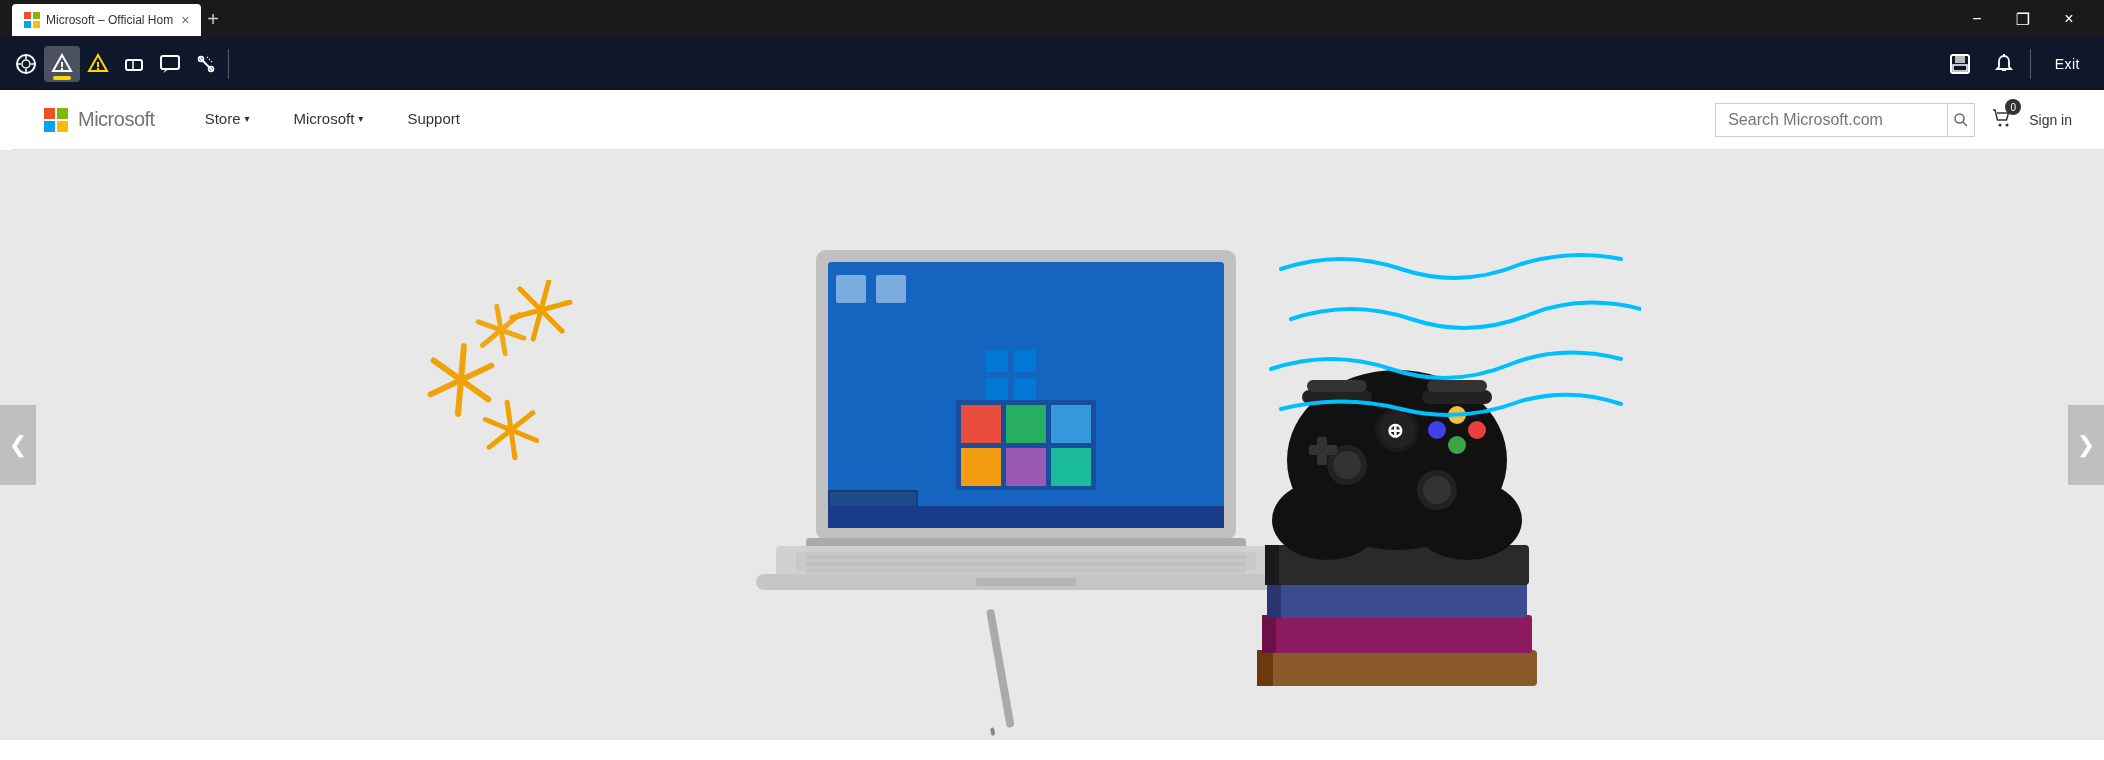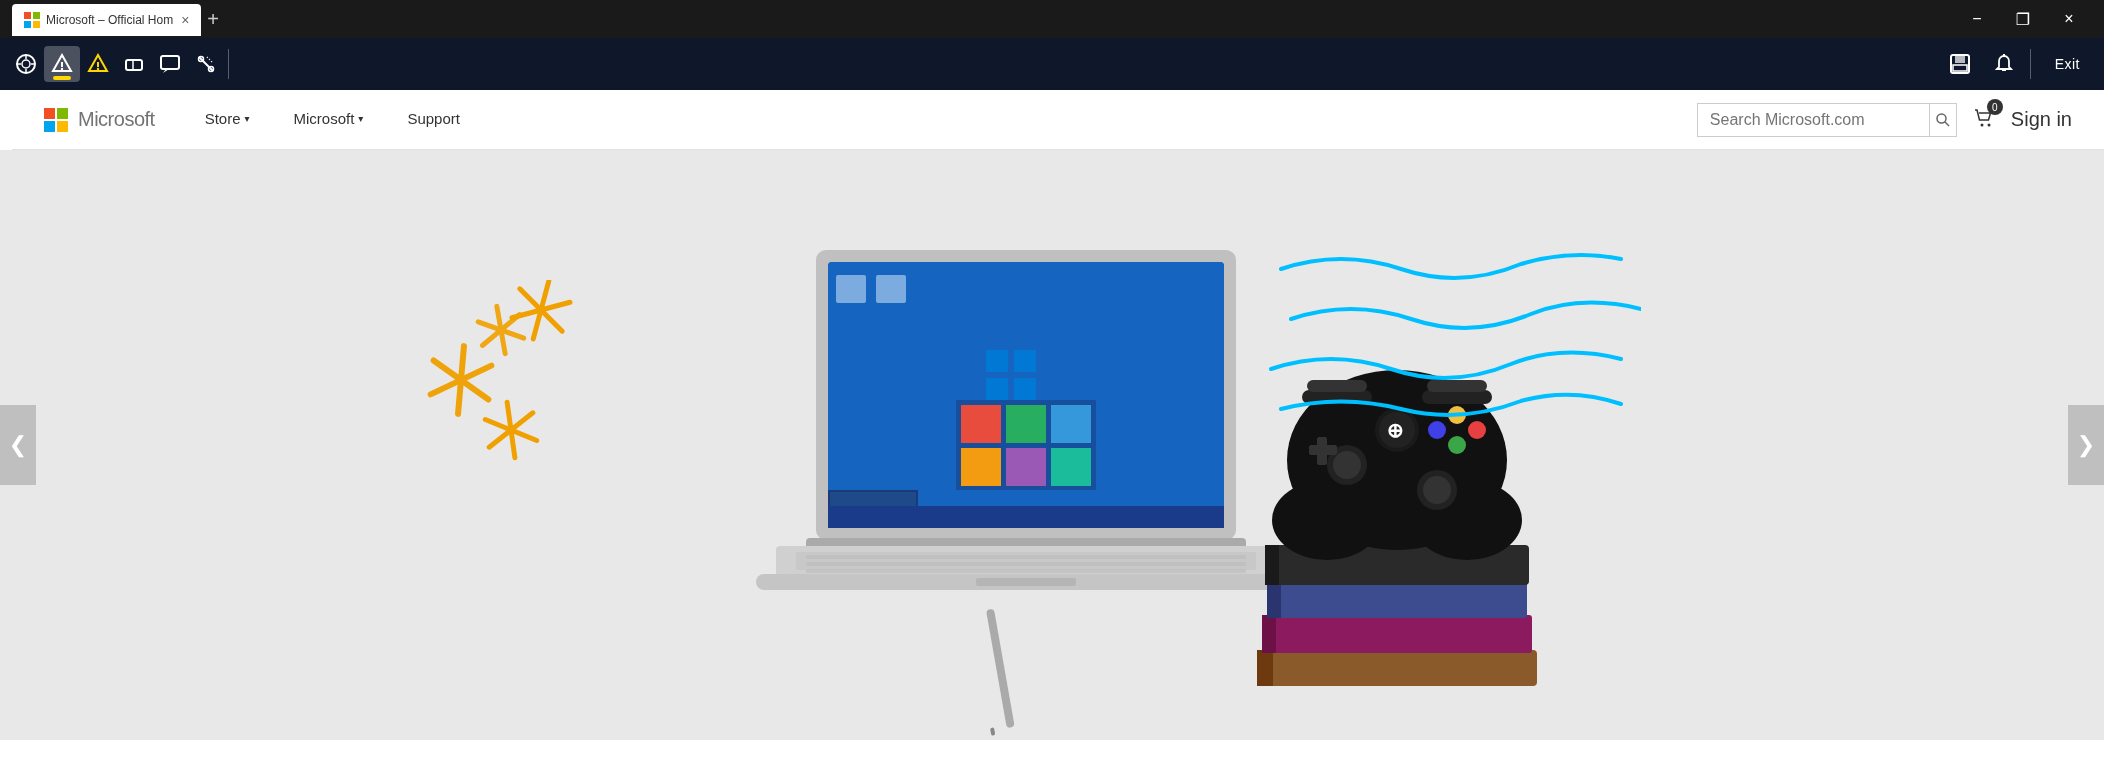--- a/index.html
+++ b/index.html
@@ -113,21 +113,21 @@
       display: flex; align-items: center; gap: 4px;
       font-size: 14px; color: #333; cursor: pointer; text-decoration: none;
     }
     .cart-icon-wrap { position: relative; }
     .cart-count {
       position: absolute; top: -8px; right: -8px;
       background: #333; color: #fff; font-size: 10px; border-radius: 50%;
       width: 16px; height: 16px; display: flex; align-items: center; justify-content: center;
     }
     .signin-btn {
-      font-size: 20px; color: #333; cursor: pointer; text-decoration: none;
+      font-size: 14px; color: #333; cursor: pointer; text-decoration: none;
     }
 
     
     .hero {
       background: #e8e8e8;
       height: 590px;
       position: relative;
       overflow: hidden;
       display: flex;
       align-items: center;

